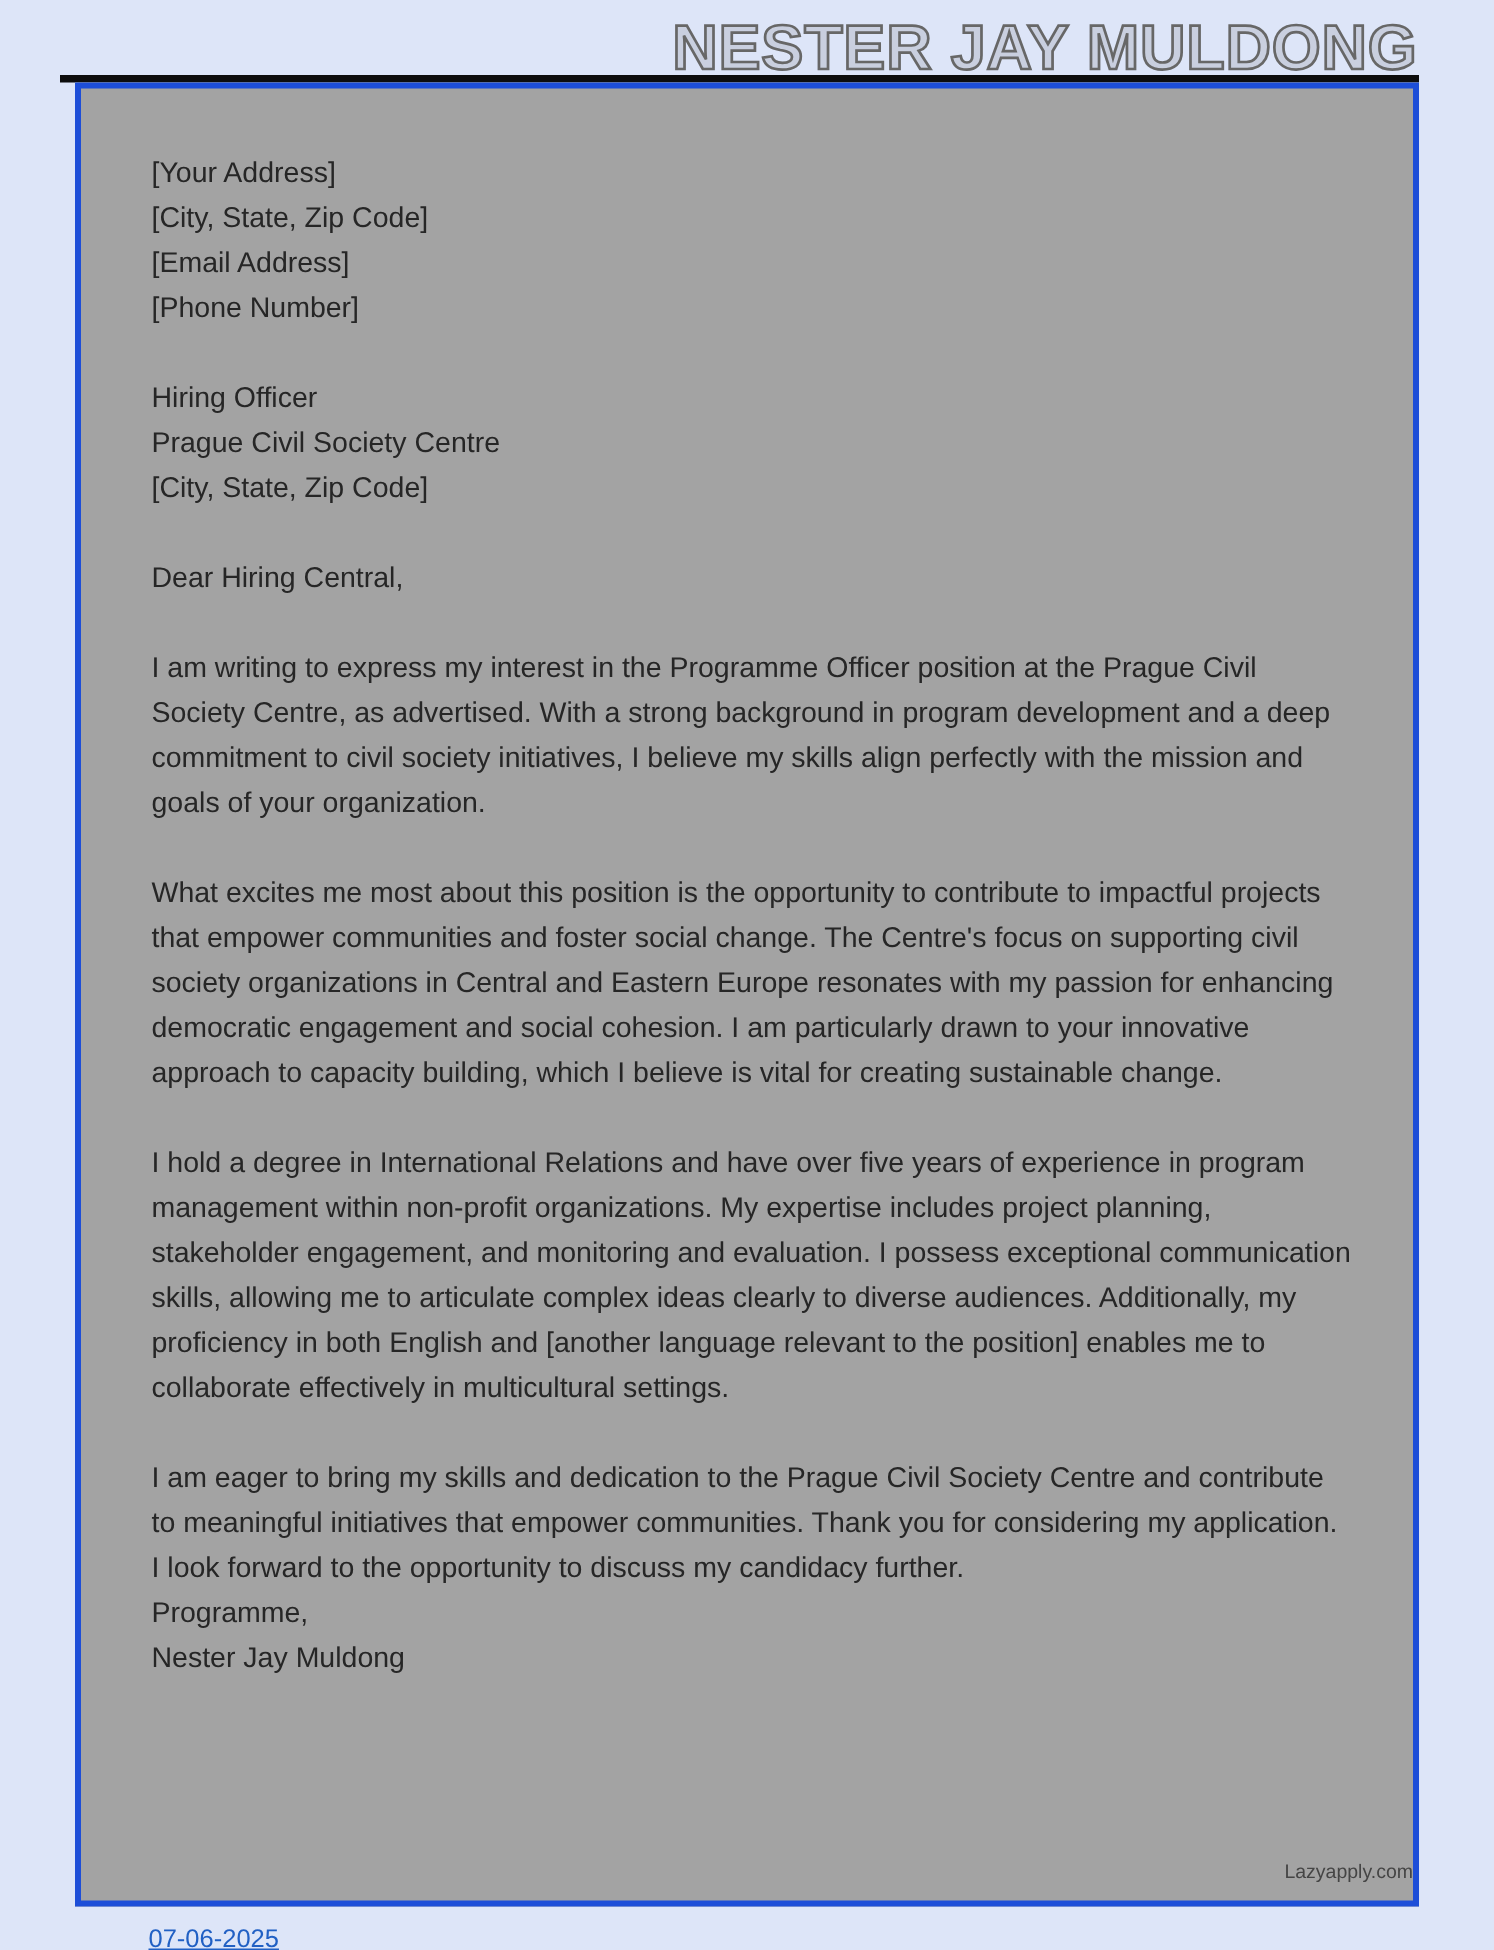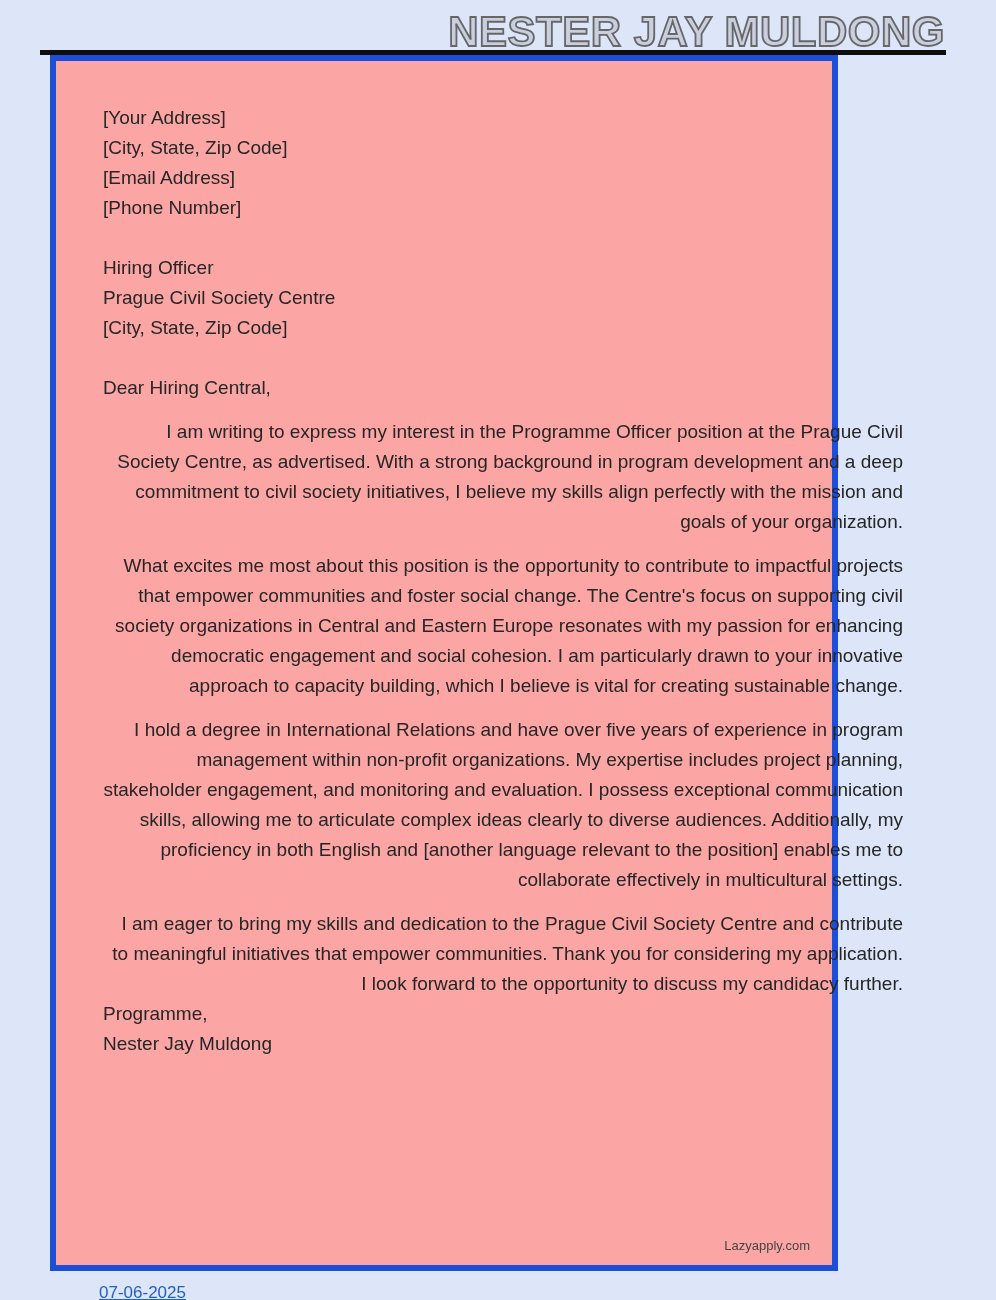--- a/index.html
+++ b/index.html
@@ -33,43 +33,43 @@
     width: 906px;
     height: 5px;
     background: #0d0d0d;
   }
 
   
   .page {
     position: absolute;
     left: 50px;
     top: 55px;
-    width: 788px;
+    width: 896px;
     height: 1216px;
-    background: #fca5a5;
-    border: 6px solid #1d4ed8;
+    background: #a3a3a3;
+    border: 4px solid #1d4ed8;
   }
 
   .letter {
     position: absolute;
     left: 47px;
     top: 42px;
     width: 800px;
     font-size: 19px;
     line-height: 30px;
     color: #262626;
   }
 
   .block { margin: 0; }
   .block + .block { margin-top: 30px; }
-  .letter p { margin-top: 14px; text-align: right; }
+  .letter p { margin-top: 30px; }
 
   .watermark {
     position: absolute;
-    right: 22px;
+    right: 0;
     bottom: 12px;
     font-size: 13px;
     color: #454545;
   }
 
   .date-link {
     position: absolute;
     left: 99px;
     top: 1283px;
     font-size: 17px;

